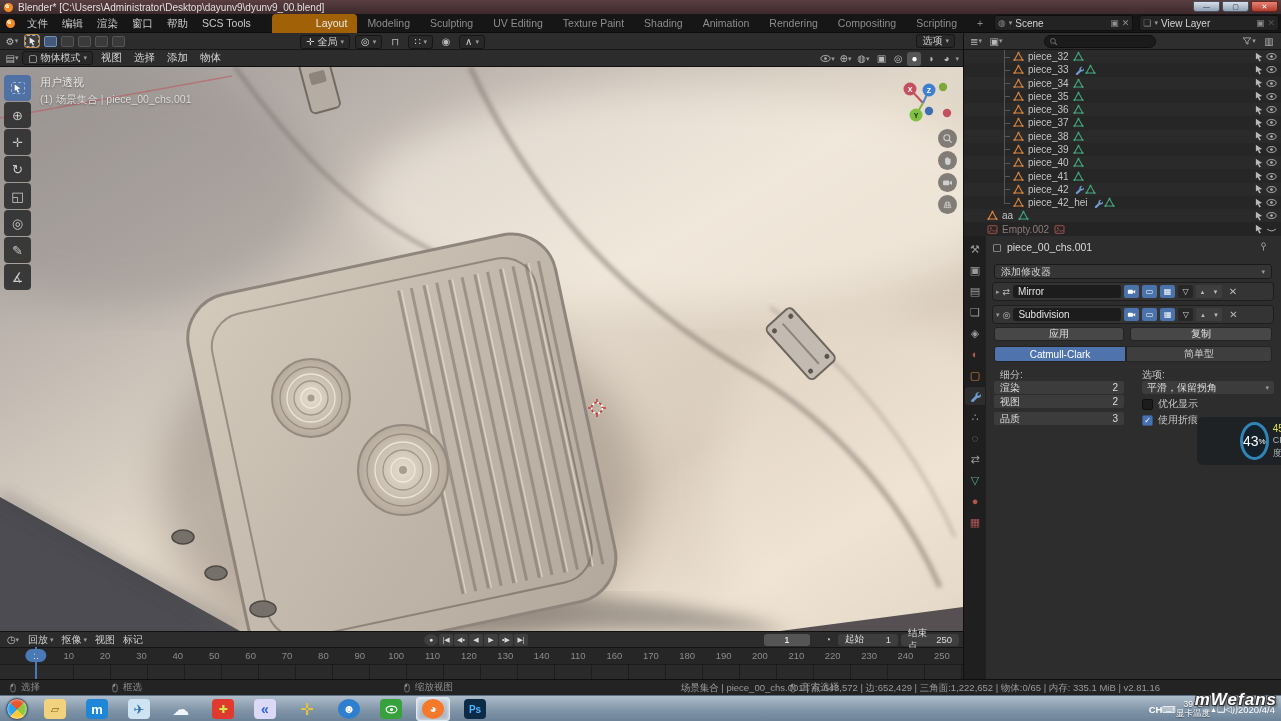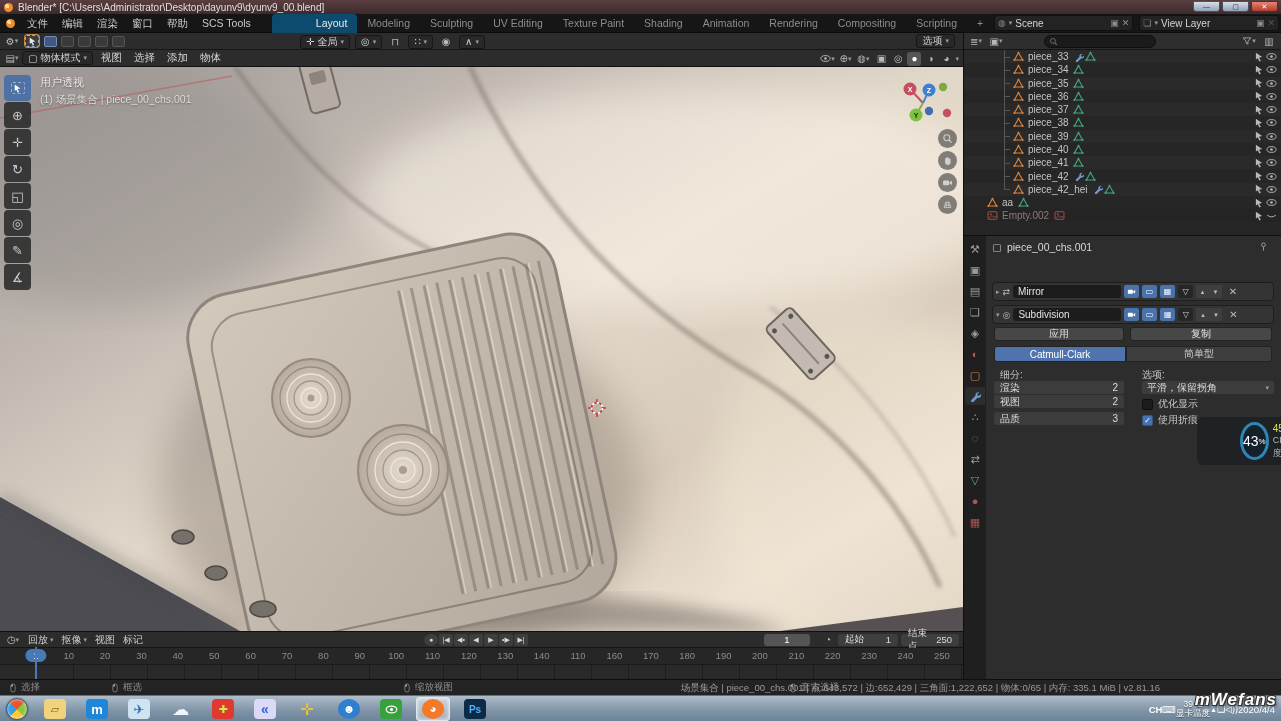--- a/index.html
+++ b/index.html
@@ -13,21 +13,21 @@
   .blogo { width:9px; height:9px; border-radius:50%; background:radial-gradient(circle at 35% 35%, #ffd9a8 0 2px, #f28c28 2px 100%); margin-right:5px; }
   .winbtns { position:absolute; right:3px; top:1px; display:flex; gap:2px; }
   .winbtn { width:27px; height:11px; border:1px solid #4a5262; border-radius:0 0 3px 3px; background:linear-gradient(#d7dfe8,#90a2b6); color:#2a3240; font-size:7px; line-height:9px; text-align:center; }
   .winbtn.close { background:linear-gradient(#e88276,#b23c2c); border-color:#6e2318; color:#fff; }
 
   
   .topbar { left:0; top:14px; width:1281px; height:19px; background:#161616; display:flex; align-items:center; border-bottom:1px solid #0c0c0c; }
   .tmenu { padding:0 7px; color:#c9c9c9; font-size:10.5px; line-height:18px; }
   .ws-tabs { display:flex; margin-left:14px; height:19px; align-items:flex-end; }
   .ws-tab { padding:0 10px; font-size:10.5px; line-height:19px; color:#8d8d8d; border-radius:4px 4px 0 0; }
-  .ws-tab.active { background:#0c4a6e; color:#eaeaea;padding-left:44px; }
+  .ws-tab.active { background:#a16207; color:#eaeaea;padding-left:44px; }
   .tb-right { position:absolute; right:2px; top:15px; display:flex; gap:6px; }
   .idblock { display:flex; align-items:center; background:#232323; border:1px solid #101010; border-radius:3px; height:16px; padding:0 3px; gap:3px; }
   .idblock .nm { color:#d4d4d4; font-size:10px; min-width:92px; }
   .mini { font-size:9px; color:#8f8f8f; }
 
   
   .toolrow { left:0; top:33px; width:963px; height:17px; background:#2c2c2c; border-bottom:1px solid #161616; display:flex; align-items:center; gap:4px; padding:0 4px; }
   .icbtn { display:inline-flex; align-items:center; justify-content:center; height:14px; min-width:16px; border-radius:3px; color:#b9b9b9; font-size:10px; }
   .icbtn.active-tool { border:1px solid #c98a39; background:#3c3c3c; }
   .dashbox { display:inline-flex; align-items:center; justify-content:center; width:14px; height:12px; border:1px dashed #9ab4d8; border-radius:2px; }
@@ -510,20 +510,46 @@
     </div>
     <div class="outl-rows">
         <div class="orow">
           <span style="width:36px; flex:0 0 36px"></span>
           <span class="branch"></span>
           <span class="oicon" style="color:#d8843f">
             <svg width="11" height="11" viewBox="0 0 16 16">
               <use href="#i-tri"></use>
             </svg>
           </span>
+          <span class="nm">piece_32</span>
+          <span class="oicon" style="color:#43a57c">
+            <svg width="11" height="11" viewBox="0 0 16 16">
+              <use href="#i-tri"></use>
+            </svg>
+          </span>
+          <span class="spacer"></span>
+          <span class="oicon" style="color:#b9b9b9">
+            <svg width="10" height="10" viewBox="0 0 16 16">
+              <use href="#i-cursor"></use>
+            </svg>
+          </span>
+          <span class="oicon" style="color:#b9b9b9">
+            <svg width="11" height="11" viewBox="0 0 16 16">
+              <use href="#i-eye"></use>
+            </svg>
+          </span>
+        </div>
+        <div class="orow">
+          <span style="width:36px; flex:0 0 36px"></span>
+          <span class="branch"></span>
+          <span class="oicon" style="color:#d8843f">
+            <svg width="11" height="11" viewBox="0 0 16 16">
+              <use href="#i-tri"></use>
+            </svg>
+          </span>
           <span class="nm">piece_33</span>
           <span class="oicon" style="color:#6f9ad0">
             <svg width="10" height="10" viewBox="0 0 16 16">
               <use href="#i-wrench"></use>
             </svg>
           </span>
           <span class="oicon" style="color:#43a57c">
             <svg width="11" height="11" viewBox="0 0 16 16">
               <use href="#i-tri"></use>
             </svg>
@@ -884,20 +910,25 @@
         <div class="ptab" style="color: rgb(176, 86, 78);">●</div>
         <div class="ptab" style="color: rgb(168, 86, 82);">▦</div>
       </div>
     <div class="pcontent">
       <div class="crumb">
         <span style="color:#bfbfbf">▢</span>
         <span>piece_00_chs.001</span>
         <span style="position:absolute; left:266px; color:#9a9a9a"><svg width="11" height="11" viewBox="0 0 16 16">
               <use href="#i-pin"></use>
             </svg></span>
+      </div>
+      <div class="wide-dd">
+        <span>添加修改器</span>
+          <span style="flex:1"></span>
+          <span class="carat">▾</span>
       </div>
 
       <div class="modblock" style="top:46px">
         <span class="carat">▸</span>
         <span style="font-size:9px; color:#b9b9b9">⇄</span>
         <span class="mod-name">Mirror</span>
         <span class="togico on">
             <svg width="9" height="9" viewBox="0 0 16 16">
               <use href="#i-cam"></use>
             </svg>

